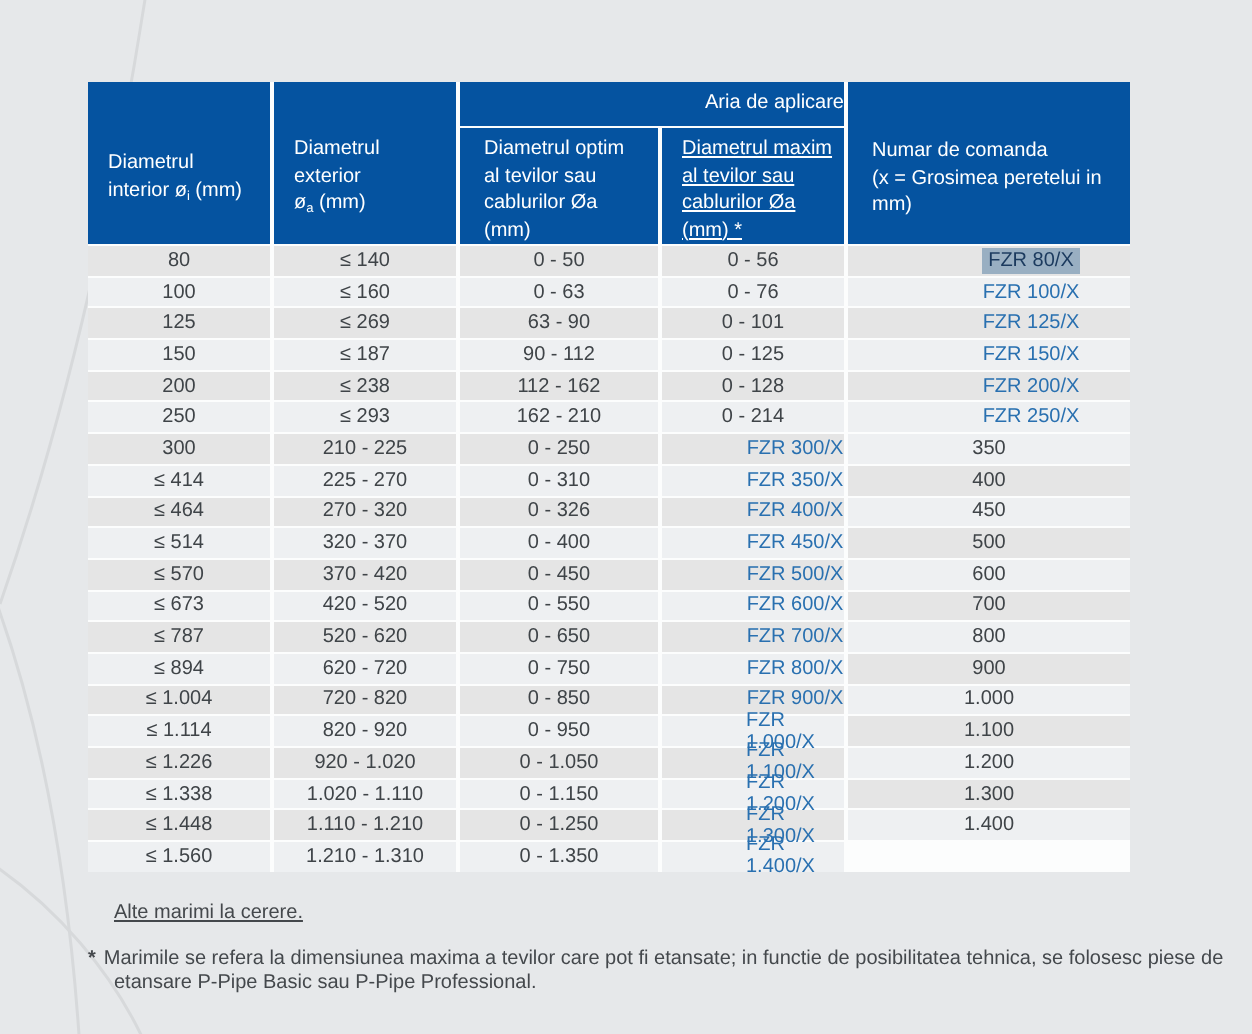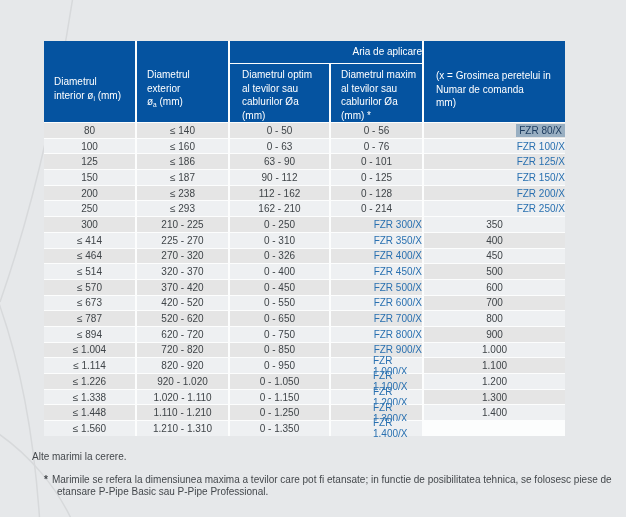--- a/index.html
+++ b/index.html
@@ -23,37 +23,37 @@
   .th{
     background:#0553a0;color:#ffffff;
     font-size:10px;line-height:13.5px;
     box-sizing:border-box;
   }
   .hl{display:block;}
   .c1{grid-column:1;grid-row:1/3;padding:34px 4px 0 10px;}
   .c2{grid-column:2;grid-row:1/3;padding:27px 4px 0 10px;}
   .cgroup{grid-column:3/5;grid-row:1;display:flex;align-items:center;justify-content:flex-end;}
   .c3{grid-column:3;grid-row:2;padding:4px 4px 0 12px;}
-  .c4{grid-column:4;grid-row:2;padding:4px 2px 0 10px;}
+  .c4{grid-column:4;grid-row:2;padding:4px 2px 0 10px;text-decoration:underline;}
   .c5{grid-column:5;grid-row:1/3;padding:28px 4px 0 12px;}
   sub{font-size:6.5px;vertical-align:-2px;}
   .cell{
     box-sizing:border-box;
     display:flex;align-items:center;justify-content:center;
     font-size:10px;color:#3f4448;
   }
   .row-gray{background:#e5e5e5;}
   .row-light{background:#eef0f2;}
-  .c-code{justify-content:flex-end;padding-left:42px;}
+  .c-code{justify-content:center;padding-left:42px;}
   .code{color:#2970b0;}
   .code.selected{background:#99afc2;color:#1b3a5e;padding:1px 3px;}
   
   .note1{
-    position:absolute;left:32px;top:451px;z-index:1;
-    font-size:10px;color:#44484c;
+    position:absolute;left:57px;top:451px;z-index:1;
+    font-size:10px;color:#44484c;text-decoration:underline;
   }
   .note2{
     position:absolute;left:44px;top:474px;width:556px;z-index:1;
     font-size:10px;line-height:11.5px;color:#44484c;
     padding-left:13px;text-indent:-13px;
   }
   .star{font-weight:bold;margin-right:4px;}
 </style>
 </head>
 <body>
@@ -71,22 +71,22 @@
   </div>
   <div class="th c2">
     <span class="hl">Diametrul</span>
     <span class="hl">exterior</span>
     <span class="hl"><span>ø</span><sub>a</sub><span> (mm)</span></span>
   </div>
   <div class="th cgroup">
     <span>Aria de aplicare</span>
   </div>
   <div class="th c5">
+    <span class="hl">Numar de comanda</span>
     <span class="hl">(x = Grosimea peretelui in</span>
-    <span class="hl">Numar de comanda</span>
     <span class="hl">mm)</span>
   </div>
   <div class="th c3">
     <span class="hl">Diametrul optim</span>
     <span class="hl">al tevilor sau</span>
     <span class="hl">cablurilor Øa</span>
     <span class="hl">(mm)</span>
   </div>
   <div class="th c4">
     <span class="hl">Diametrul maxim</span>
@@ -103,21 +103,21 @@
       <span class="code selected">FZR 80/X</span>
     </div>
     <div class="cell row-light">100</div>
     <div class="cell row-light">≤ 160</div>
     <div class="cell row-light">0 - 63</div>
     <div class="cell row-light">0 - 76</div>
     <div class="cell c-code row-light">
       <span class="code">FZR 100/X</span>
     </div>
     <div class="cell row-gray">125</div>
-    <div class="cell row-gray">≤ 186</div>
+    <div class="cell row-gray">≤ 269</div>
     <div class="cell row-gray">63 - 90</div>
     <div class="cell row-gray">0 - 101</div>
     <div class="cell c-code row-gray">
       <span class="code">FZR 125/X</span>
     </div>
     <div class="cell row-light">150</div>
     <div class="cell row-light">≤ 187</div>
     <div class="cell row-light">90 - 112</div>
     <div class="cell row-light">0 - 125</div>
     <div class="cell c-code row-light">

